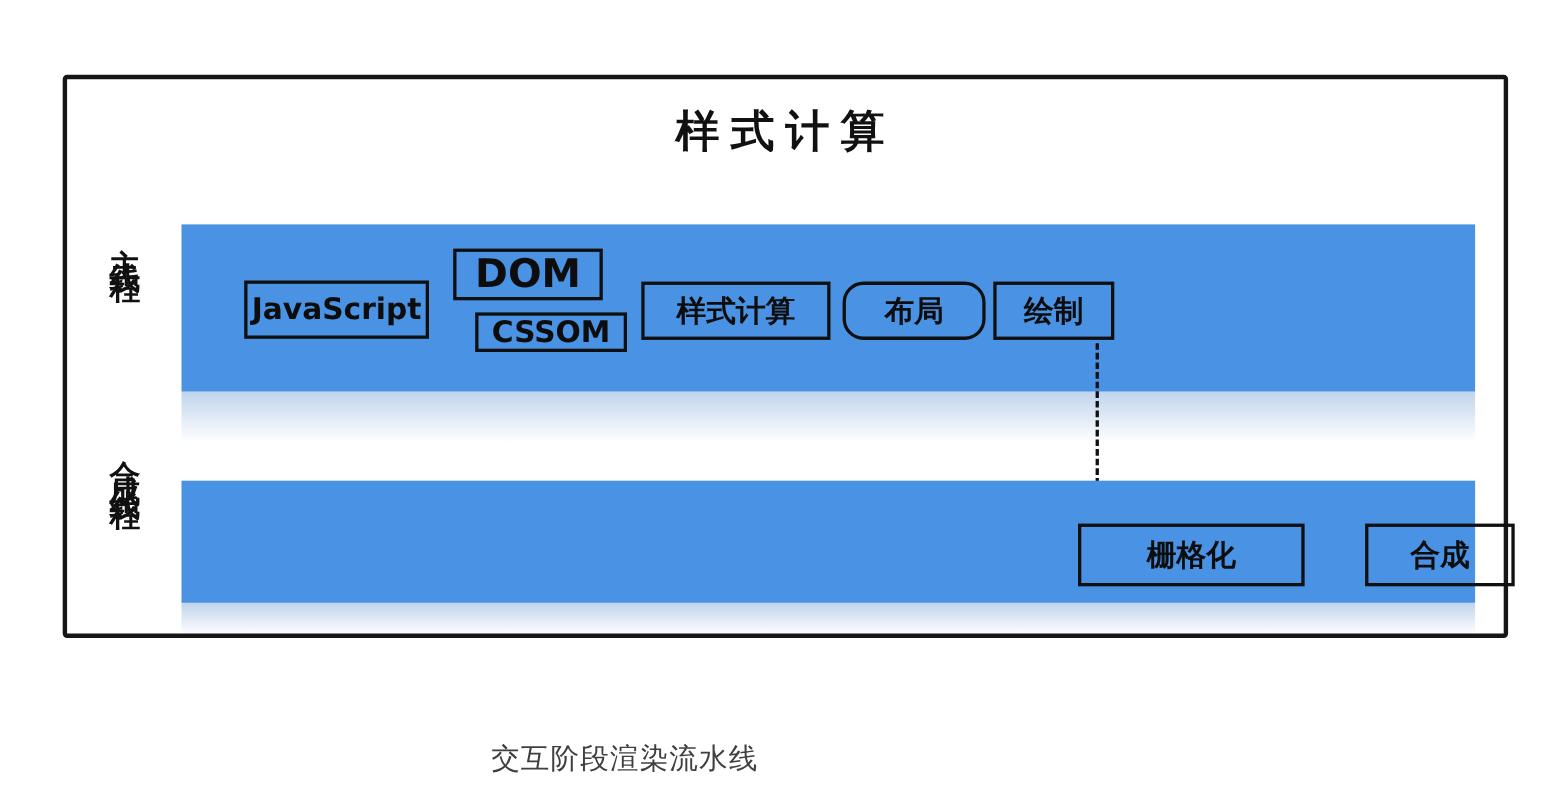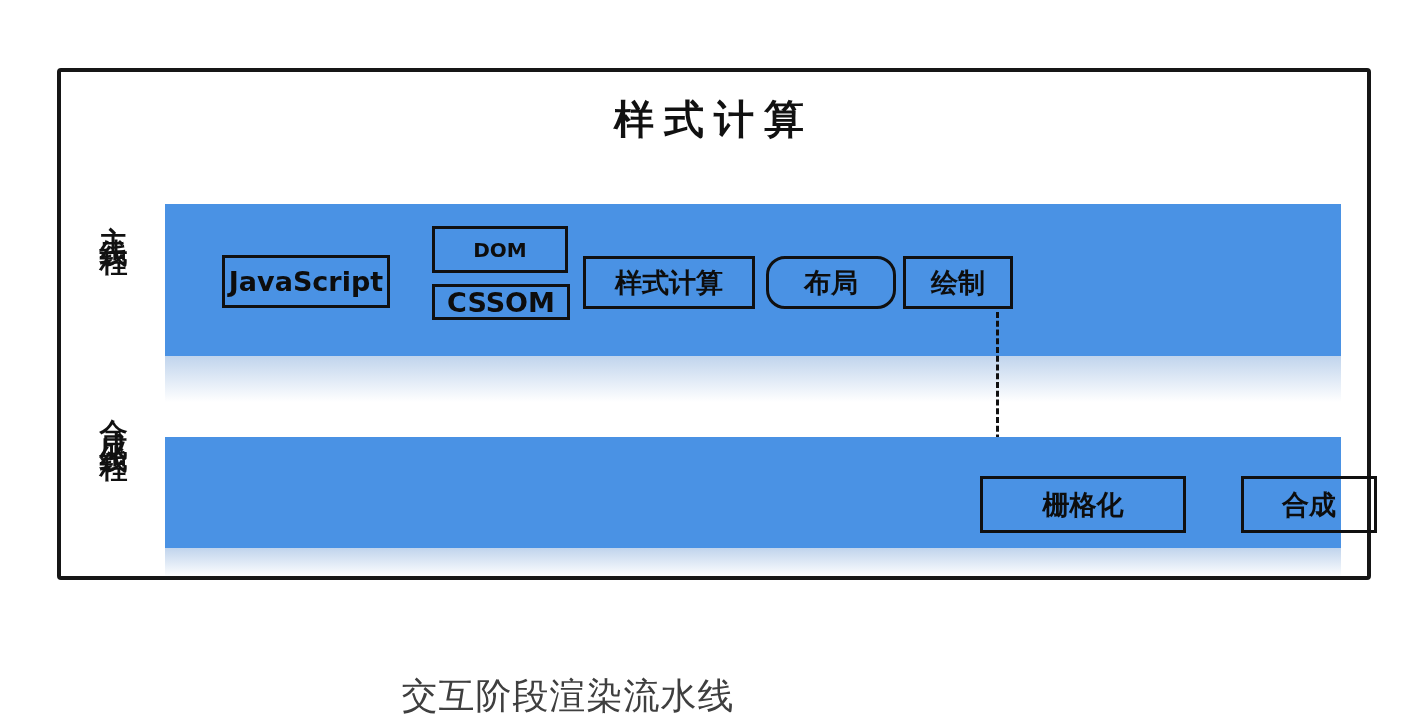--- a/index.html
+++ b/index.html
@@ -71,21 +71,21 @@
     background: transparent;
     display: flex;
     align-items: center;
     justify-content: center;
     font-size: 27px;
     font-weight: 600;
     color: #0d0d0d;
     white-space: nowrap;
   }
   .node.javascript { left: 222px; top: 255px; width: 168px; height: 53px; }
-  .node.dom        { left: 432px; top: 226px; width: 136px; height: 47px; font-size: 20px; }
+  .node.dom        { left: 412px; top: 226px; width: 136px; height: 47px; font-size: 36px; }
   .node.cssom      { left: 432px; top: 284px; width: 138px; height: 36px; }
   .node.style-calc { left: 583px; top: 256px; width: 172px; height: 53px; }
   .node.layout     { left: 766px; top: 256px; width: 130px; height: 53px; border-radius: 19px; }
   .node.paint      { left: 903px; top: 256px; width: 110px; height: 53px; }
   .node.raster     { left: 980px; top: 476px; width: 206px; height: 57px; }
   .node.composite  { left: 1197px; top: 476px; width: 136px; height: 57px; margin-left: 44px; }
   .dashed-arrow-line {
     position: absolute;
     left: 996px;
     top: 312px;
@@ -102,21 +102,21 @@
     border-left: 10px solid transparent;
     border-right: 10px solid transparent;
     border-top: 16px solid #101010;
   }
   .caption {
     position: absolute;
     left: 0;
     top: 672px;
     width: 1136px;
     text-align: center;
-    font-size: 36px;
+    font-size: 26px;
     font-weight: 500;
     color: #3f3f3f;
     letter-spacing: 1px;
   }
 </style>
 </head>
 <body>
 
 <div class="stage">
 

